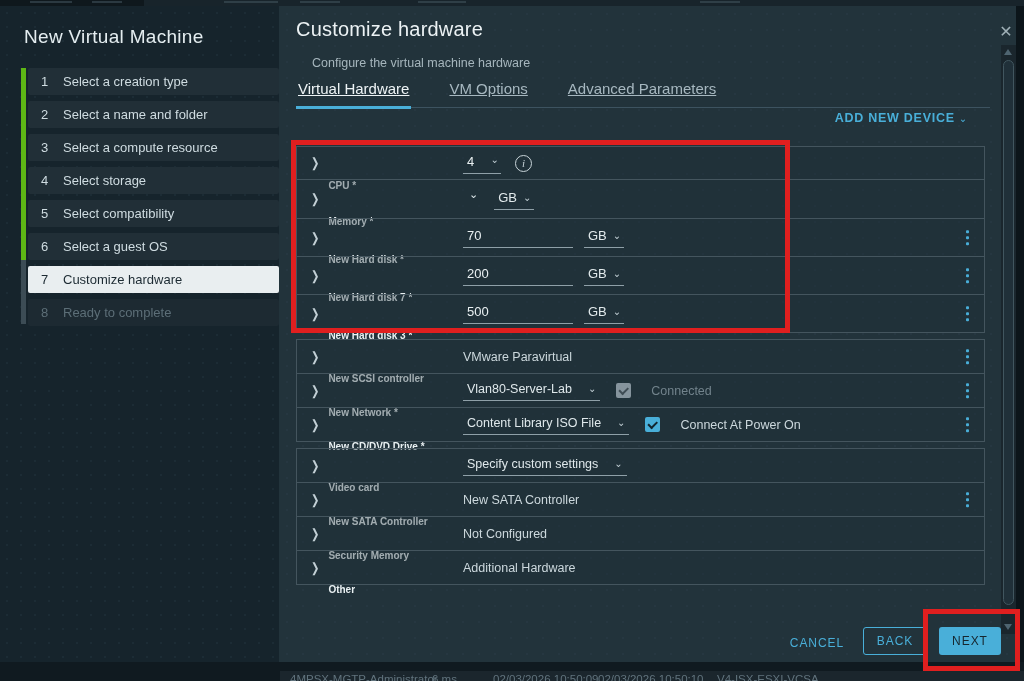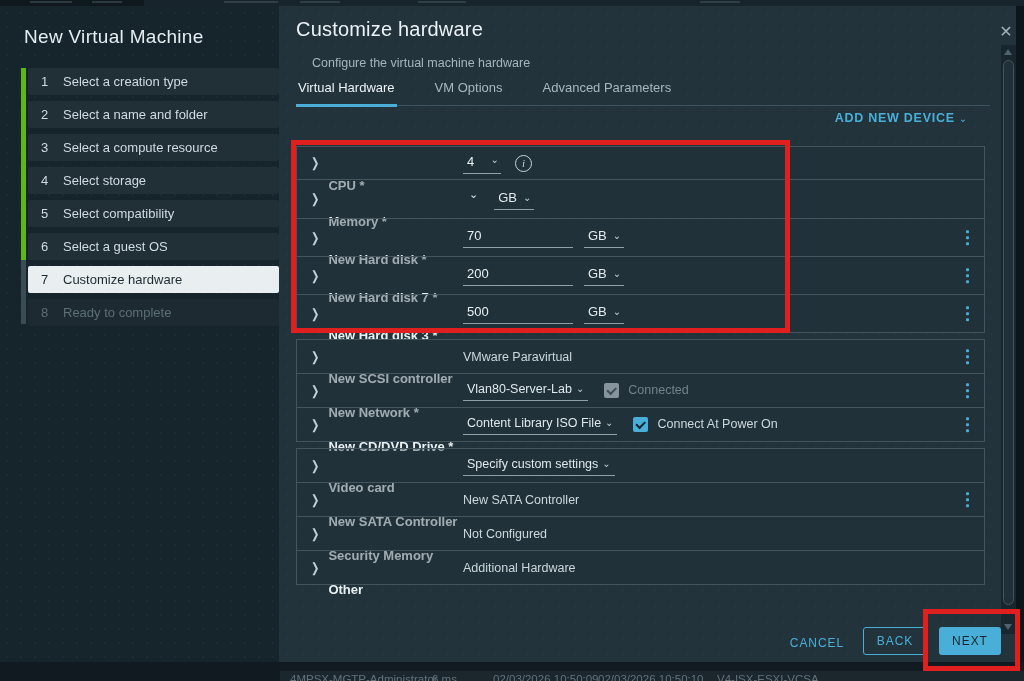--- a/index.html
+++ b/index.html
@@ -33,54 +33,54 @@
   .step.pending{background:#1d2a32;color:#5c6e77;}
 
   
   .main{position:absolute;left:279px;top:0;width:737px;height:656px;background:#22333b;
     background-image:radial-gradient(#263741 1px,transparent 1px);background-size:16px 16px;}
   .dlg-title{position:absolute;left:17px;top:12px;font-size:20px;color:#ecf2f4;font-weight:400;letter-spacing:.2px;}
   .dlg-sub{position:absolute;left:17px;top:50px;font-size:12.5px;color:#a6b6bd;margin-left:16px;}
   .close-x{position:absolute;left:716px;top:14px;width:22px;height:22px;color:#9fb0b7;font-size:16px;
     display:flex;align-items:center;justify-content:center;cursor:pointer;}
   .tabs{position:absolute;left:17px;top:74px;width:694px;border-bottom:1px solid #3d5360;display:flex;}
-  .tab{margin-right:36px;padding:0 2px 9px 2px;font-size:13px;color:#a7b8c0;cursor:pointer;}
+  .tab{margin-right:36px;padding:0 2px 9px 2px;font-size:15px;color:#a7b8c0;cursor:pointer;text-decoration:underline;}
   .tab.active{color:#eef4f6;border-bottom:3px solid #49afd9;margin-bottom:-2px;}
   .add-device{position:absolute;right:48px;top:105px;font-size:12.5px;font-weight:700;letter-spacing:.06em;
     color:#49afd9;cursor:pointer;white-space:nowrap;}
   .add-device .chev{font-size:10px;font-weight:400;margin-left:4px;}
 
   
   .hw-table{position:absolute;left:17px;top:140px;width:689px;display:flex;flex-direction:column;}
   .hw-row{position:relative;border:1px solid #44555e;margin-top:-1px;background:#223440;
     background:rgba(30,45,54,.35);display:flex;align-items:center;padding-left:14px;}
   .hw-row:first-child{margin-top:0;}
   .hw-row.gap-after{margin-bottom:6px;}
   .hw-row.gap-after + .hw-row{margin-top:0;}
   .rlabel{display:flex;align-items:center;gap:9px;width:152px;flex:none;}
   .rchev{color:#c3d0d6;font-size:10px;line-height:1;transform:scaleY(1.3);}
-  .rname{font-size:13px;font-weight:700;color:#e9f0f2;white-space:nowrap;margin-top:44px;}
+  .rname{font-size:10px;font-weight:700;color:#e9f0f2;white-space:nowrap;margin-top:44px;}
   .rvalue{display:flex;align-items:center;flex:1;min-width:0;}
   .uline{border-bottom:1px solid #8fa0a8;padding:1px 2px 4px 4px;font-size:13px;color:#e9f0f2;}
   .w-cpu{width:38px;display:inline-flex;justify-content:space-between;}
   .w-mem{width:176px;}
   .w-disk{width:110px;}
   .sel{border-bottom:1px solid #8fa0a8;padding:1px 4px 4px 4px;font-size:12.5px;color:#dfe8eb;
-    display:inline-flex;align-items:center;gap:4px;cursor:pointer;white-space:nowrap;}
+    display:inline-flex;align-items:center;gap:16px;cursor:pointer;white-space:nowrap;}
   .sel .chev, .w-cpu .chev, .unit .chev{color:#c3d0d6;font-size:10px;}
   .combo-chev{color:#dfe8eb;font-size:11px;margin:-10px 0 0 6px;}
   .unit{border-bottom:1px solid #8fa0a8;padding:1px 3px 4px 4px;margin-left:11px;font-size:13px;color:#e2eaec;
     display:inline-flex;align-items:center;gap:6px;cursor:pointer;text-align:center;}
   .unit.after-combo{margin-left:16px;}
   .static{font-size:12.5px;color:#ccd8dd;}
   .info-icon{width:17px;height:17px;border:1px solid #c9d5da;border-radius:50%;margin-left:14px;flex:none;
     display:flex;align-items:center;justify-content:center;color:#c9d5da;font-size:11px;font-family:"Liberation Serif",serif;font-style:italic;}
   .kebab{position:absolute;right:12px;top:50%;transform:translateY(-50%);display:flex;flex-direction:column;gap:2.5px;cursor:pointer;padding:3px;}
   .kebab i{width:3.5px;height:3.5px;background:#49afd9;border-radius:1px;}
-  .cbwrap{display:flex;gap:9px;margin-left:16px;}
+  .cbwrap{display:flex;align-items:center;gap:20px;margin-left:16px;}
   .cb{width:15px;height:15px;border-radius:2px;position:relative;flex:none;}
   .cb.on{background:#49afd9;}
   .cb.disabled{background:#86949d;}
   .cb::after{content:"";position:absolute;left:3px;top:3.5px;width:7px;height:3.5px;
     border-left:2px solid #13252e;border-bottom:2px solid #13252e;transform:rotate(-45deg);}
   .cb.disabled::after{border-color:#3f4c54;}
   .cblabel{font-size:12.5px;color:#ccd8dd;}
   .cblabel.dim{color:#72838c;}
 
   

